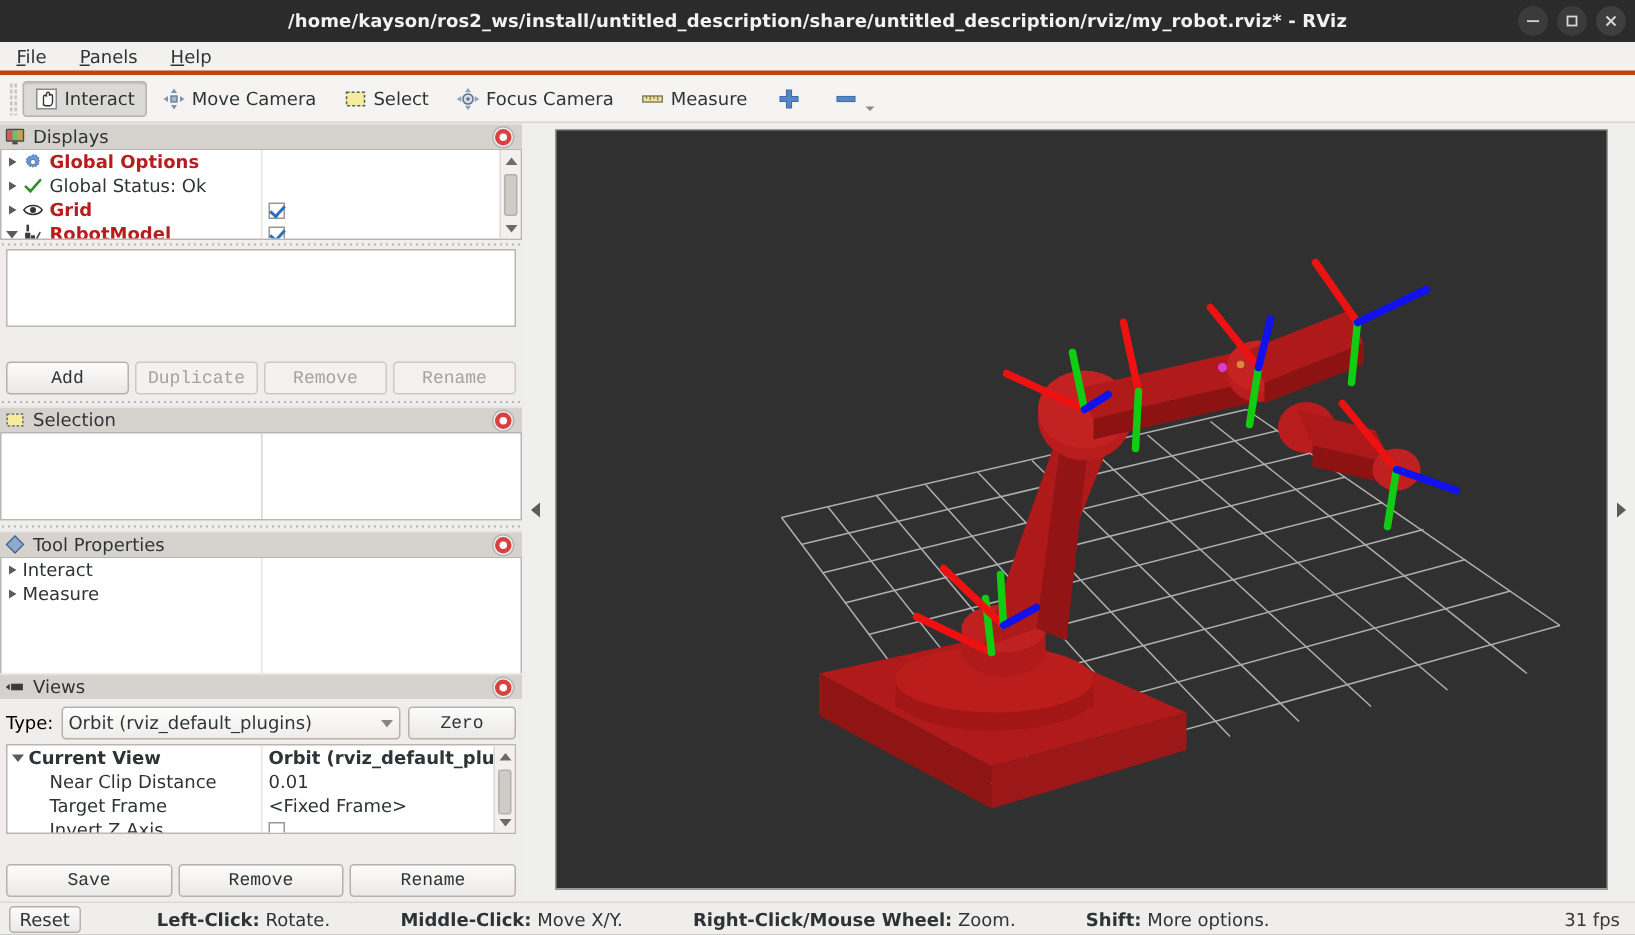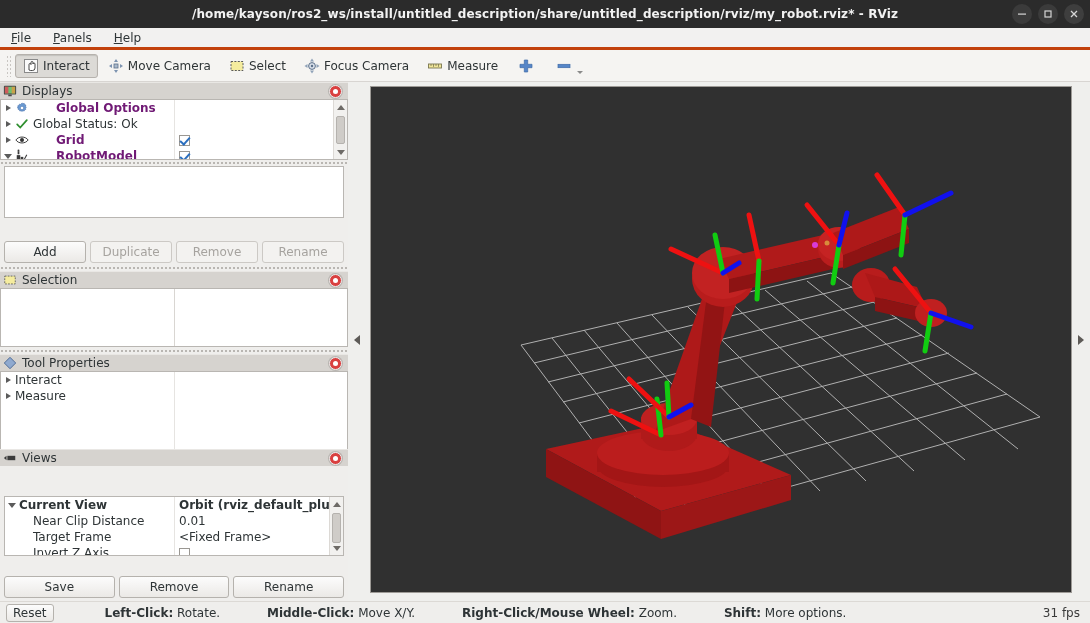--- a/index.html
+++ b/index.html
@@ -127,21 +127,21 @@
     width: 0; height: 0; display: block;
     border-top: 3.5px solid transparent; border-bottom: 3.5px solid transparent;
     border-left: 5px solid #5b5b5b;
   }
   .twisty.open i {
     border-left: 4px solid transparent; border-right: 4px solid transparent;
     border-top: 5px solid #5b5b5b; border-bottom: 0;
   }
   .ticon-sm { width: 14px; height: 14px; margin-right: 4px; flex: 0 0 14px; }
   .lbl { color: #2e3436; }
-  .lbl.link { color: #701a75; font-weight: bold; margin-left: 23px; }
+  .lbl.link { color: #b91c1c; font-weight: bold; }
   .lbl.bold { font-weight: bold; }
   .cb {
     width: 11px; height: 11px; background: #fff;
     border: 1px solid #9a9792; display: inline-block;
     position: relative;
   }
   .cb.on::after {
     content: ""; position: absolute; left: 2px; top: -1px;
     width: 4px; height: 8px; border: solid #2b6fbf;
     border-width: 0 2px 2px 0; transform: rotate(42deg);
@@ -166,21 +166,21 @@
 
   .whitebox {
     background: #ffffff; border: 1px solid #b9b6b2;
   }
   .btnrow { display: flex; gap: 4px; }
   .btn {
     height: 22px; flex: 1;
     background: linear-gradient(#fcfcfc, #ebe9e6);
     border: 1px solid #b5b2ad; border-radius: 3px;
     display: flex; align-items: center; justify-content: center;
-    font-size: 12px; color: #2e3436;
+    font-size: 12px; color: #2e3436; font-family: Liberation Mono, monospace;
   }
   .btn.disabled { color: #a6a39f; background: #f3f2f0; border-color: #ccc9c5; }
   .dotgrip {
     height: 5px; width: 100%;
     background-image: radial-gradient(#b9b6b2 1px, transparent 1px);
     background-size: 4px 4px;
     background-position: center;
     background-repeat: repeat-x;
   }
 
@@ -488,20 +488,30 @@
     <div class="panel" style="top:367px;height:152px">
       <div class="panel-header">
         <svg class="hicon" viewBox="0 0 16 16">
           <path d="M1 8 L4 5.5 V10.5 z" fill="#3b3b3b"></path>
           <rect x="5" y="5.5" width="9" height="5" fill="#3b3b3b"></rect>
         </svg>
         <span class="ph-title">Views</span>
         <span class="ph-close"></span>
       </div>
 
+      <div class="typerow" style="position:absolute;left:4px;top:22px;width:340px">
+        <span>Type:</span>
+        <div class="combo" style="max-width:236px">
+          <span class="cval">Orbit (rviz_default_plugins)</span>
+          <span class="carrow"></span>
+        </div>
+        <div class="btn" style="width:72px;flex:0 0 72px">
+          <span>Zero</span>
+        </div>
+      </div>
 
       <div class="tree" style="position:absolute;left:4px;top:47px;width:340px;height:60px">
         <div class="trow">
           <div class="namecol" style="width:169px">
             <span class="twisty open">
                 <i></i>
               </span>
             <span class="lbl bold">Current View</span>
           </div>
           <div class="valcol">

